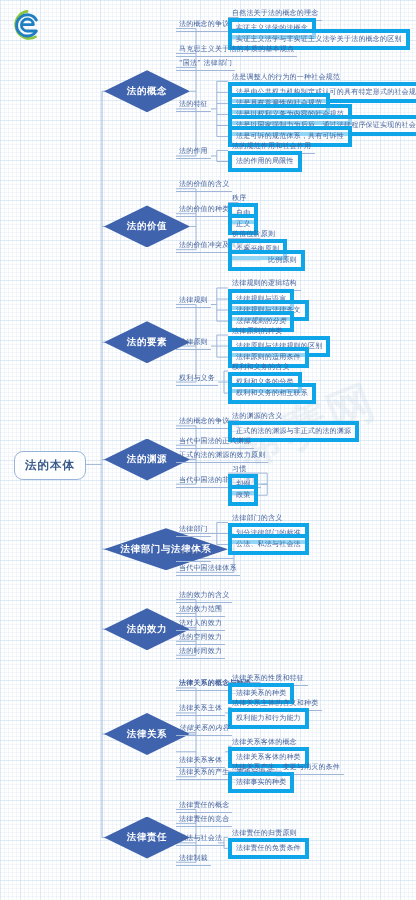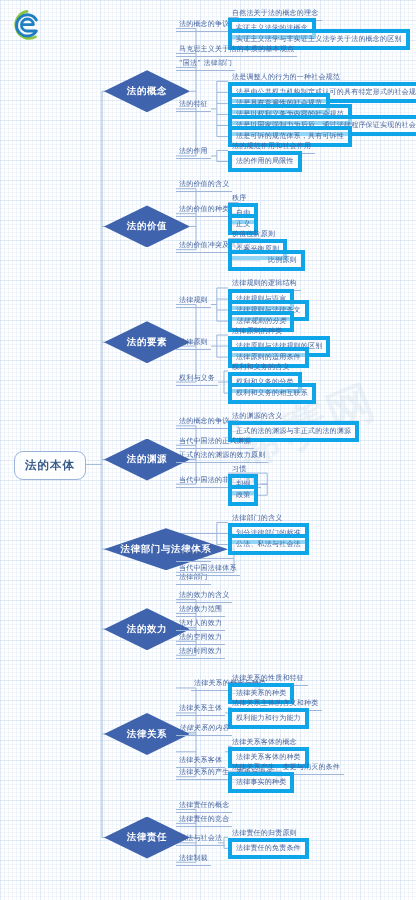--- a/index.html
+++ b/index.html
@@ -268,34 +268,34 @@
     <div class="node lvl2" style="left: 176px; top: 415.381px;">法的概念的争议</div>
     <div class="node lvl3" style="left: 228px; top: 409.857px;">法的渊源的含义</div>
     <div class="node lvl3 boxed" style="left: 228px; top: 420.905px;">正式的法的渊源与非正式的法的渊源</div>
     <div class="node lvl2" style="left: 176px; top: 434.81px;">当代中国法的正式渊源</div>
     <div class="node lvl2" style="left: 176px; top: 448.714px;">正式的法的渊源的效力原则</div>
     <div class="node lvl2" style="left: 176px; top: 473.667px;">当代中国法的非正式渊源</div>
     <div class="node lvl3" style="left: 228px; top: 462.619px;">习惯</div>
     <div class="node lvl3 boxed" style="left: 228px; top: 473.667px;">判例</div>
     <div class="node lvl3 boxed" style="left: 228px; top: 484.714px;">政策</div>
     <div class="node diamond wide" style="left: 104px; top: 528.133px;">法律部门与法律体系</div>
-    <div class="node lvl2" style="left: 176px; top: 523px; margin-top: 48px;">法律部门</div>
+    <div class="node lvl2" style="left: 176px; top: 523px;">法律部门</div>
     <div class="node lvl3" style="left: 228px; top: 511.952px;">法律部门的含义</div>
     <div class="node lvl3 boxed" style="left: 228px; top: 523px;">划分法律部门的标准</div>
     <div class="node lvl3 boxed" style="left: 228px; top: 534.048px;">公法、私法与社会法</div>
     <div class="node lvl2" style="left: 176px; top: 547.952px;">法律体系</div>
     <div class="node lvl2" style="left: 176px; top: 561.857px;">当代中国法律体系</div>
     <div class="node diamond" style="left: 104px; top: 608.133px;">法的效力</div>
     <div class="node lvl2" style="left: 176px; top: 589.095px;">法的效力的含义</div>
     <div class="node lvl2" style="left: 176px; top: 603px;">法的效力范围</div>
     <div class="node lvl2" style="left: 176px; top: 616.905px;">法对人的效力</div>
     <div class="node lvl2" style="left: 176px; top: 630.81px;">法的空间效力</div>
     <div class="node lvl2" style="left: 176px; top: 644.714px;">法的时间效力</div>
     <div class="node diamond" style="left: 104px; top: 713.086px;">法律关系</div>
-    <div class="node lvl2" style="left: 191px; top: 677.476px;">法律关系的概念与种类</div>
+    <div class="node lvl2" style="left: 176px; top: 677.476px; font-weight: bold;">法律关系的概念与种类</div>
     <div class="node lvl3" style="left: 228px; top: 671.952px;">法律关系的性质和特征</div>
     <div class="node lvl3 boxed" style="left: 228px; top: 683px;">法律关系的种类</div>
     <div class="node lvl2" style="left: 176px; top: 702.429px;">法律关系主体</div>
     <div class="node lvl3" style="left: 228px; top: 696.905px;">法律关系主体的含义和种类</div>
     <div class="node lvl3 boxed" style="left: 228px; top: 707.952px;">权利能力和行为能力</div>
     <div class="node lvl2" style="left: 176px; top: 721.857px; font-style: italic;">法律关系的内容</div>
     <div class="node lvl2" style="left: 176px; top: 754px; text-align: center;">法律关系客体</div>
     <div class="node lvl3" style="left: 228px; top: 735.762px;">法律关系客体的概念</div>
     <div class="node lvl3 boxed" style="left: 228px; top: 746.81px;">法律关系客体的种类</div>
     <div class="node lvl2" style="left: 176px; top: 766.238px;">法律关系的产生、变更与消灭</div>

